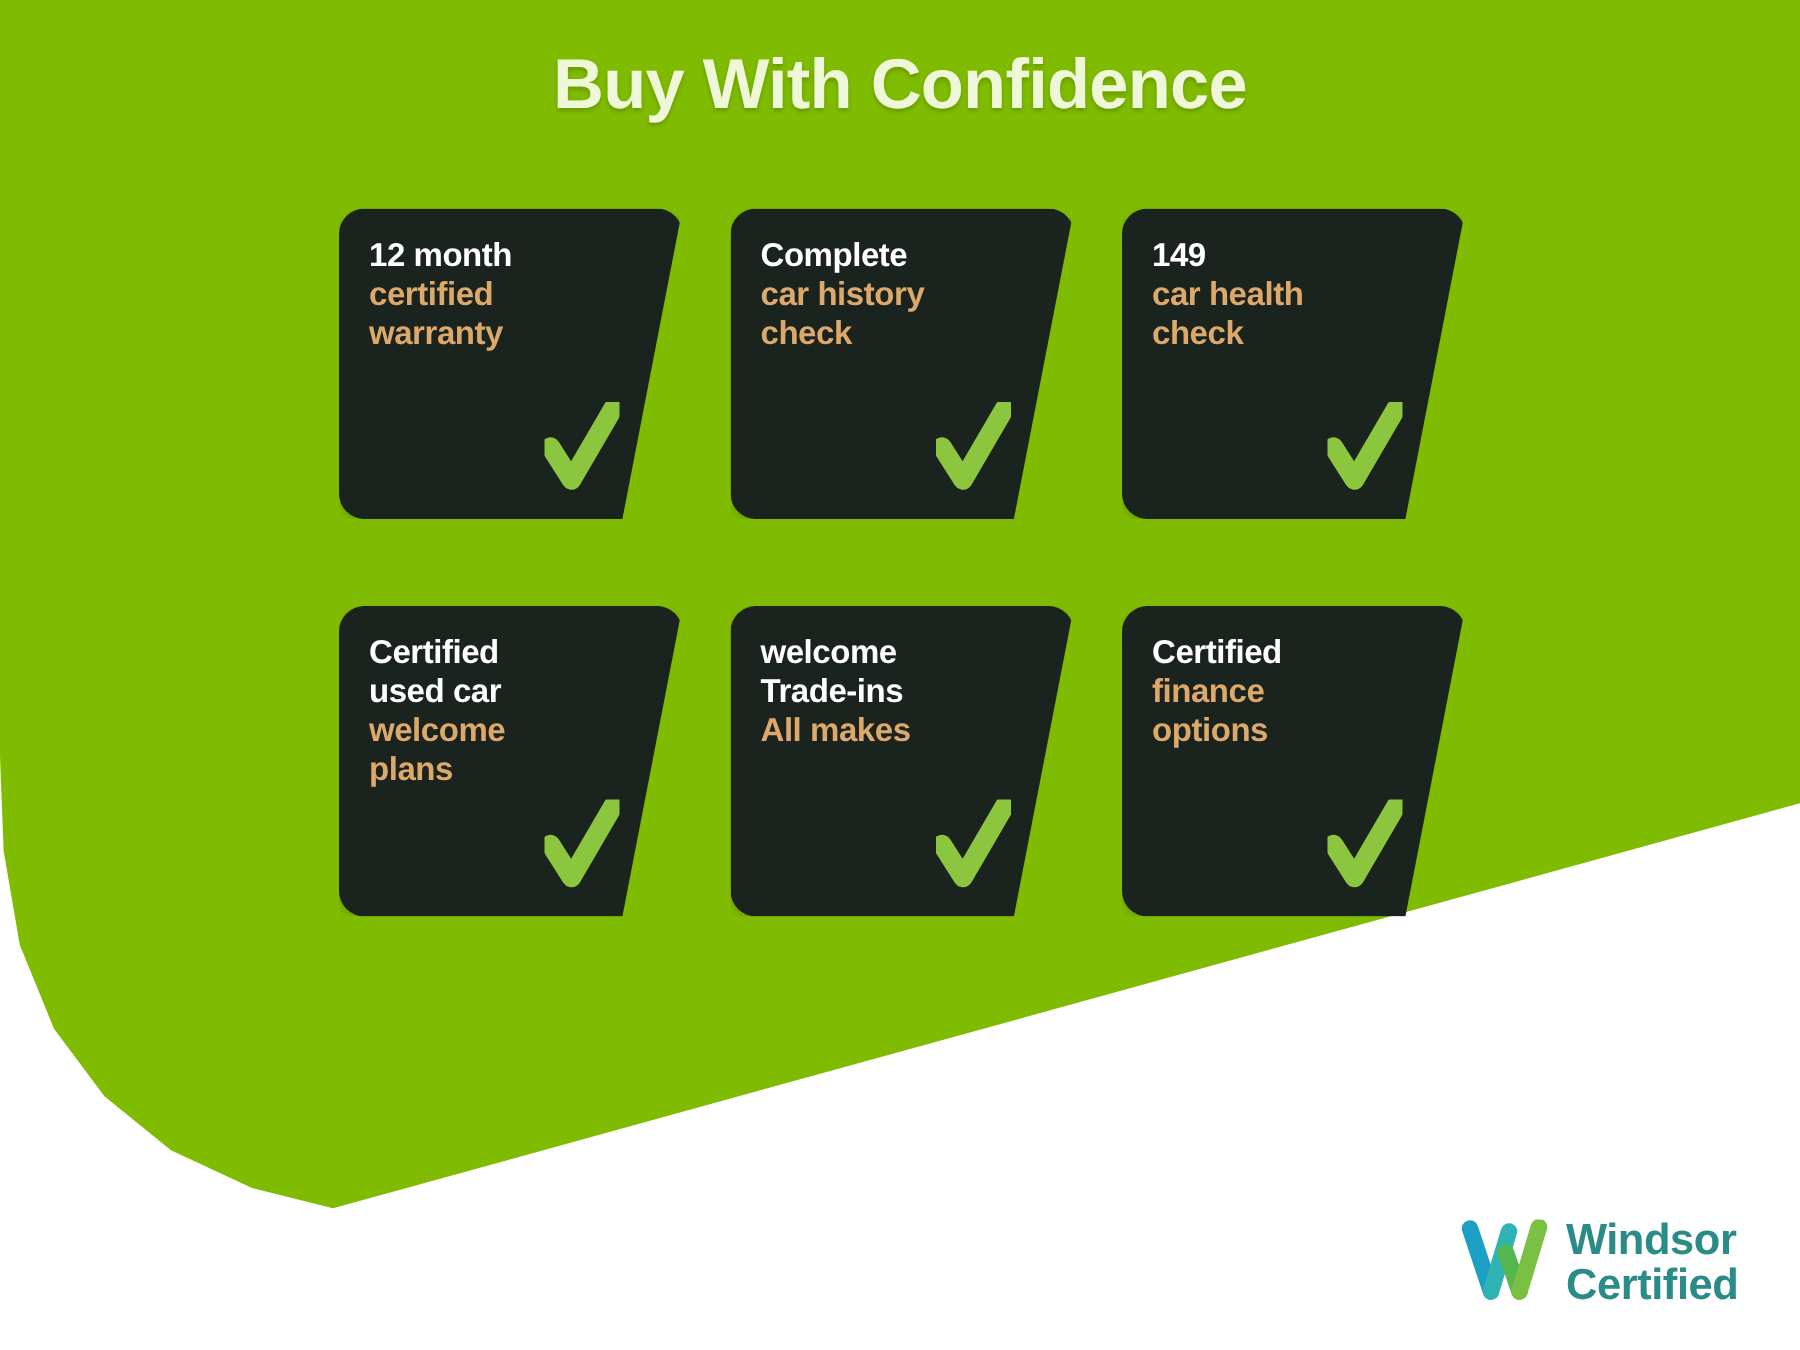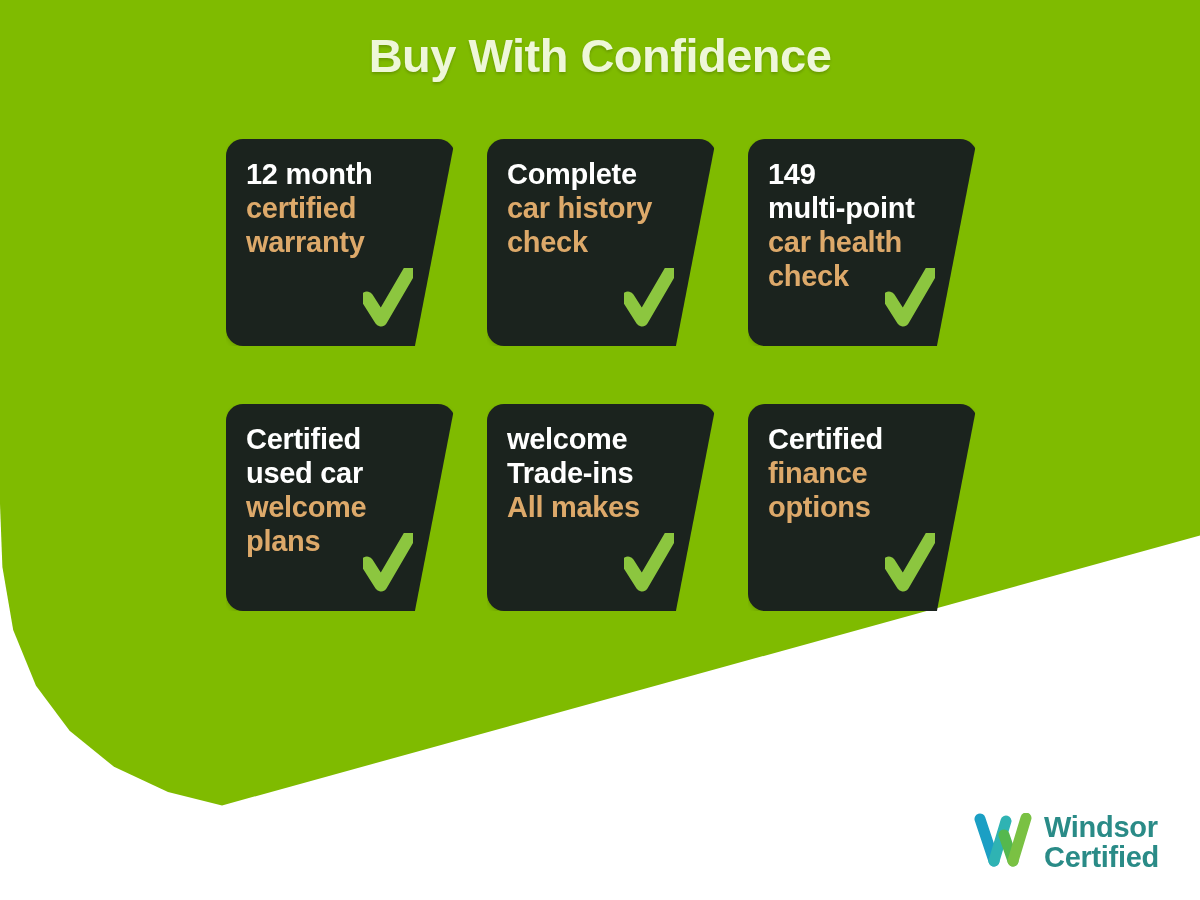--- a/index.html
+++ b/index.html
@@ -96,21 +96,21 @@
     box-shadow: 0 2px 4px rgba(0,0,0,0.14);
   }
   
 
   .card-text {
     position: absolute;
     left: 20px;
     top: 18px;
     right: 30px;
     line-height: 1.175;
-    font-size: 29px;
+    font-size: 22px;
     font-weight: bold;
     letter-spacing: -0.3px;
   }
   .line-white { color: #ffffff; display: block; }
   .line-tan   { color: #dda96a; display: block; }
 
   
   .tick {
     position: absolute;
     bottom: 16px;
@@ -178,21 +178,20 @@
           <svg viewBox="0 0 50 62">
               <path d="M4 30 L18 52 L46 4" fill="none" stroke="#8cc63f" stroke-width="13" stroke-linecap="round" stroke-linejoin="round"></path>
             </svg>
         </div>
       </div>
 
       <div class="card">
         <div class="card-bg"></div>
         <div class="card-text">
           <span class="line-white">149</span>
-          <span class="line-white">multi-point</span>
           <span class="line-tan">car health</span>
           <span class="line-tan">check</span>
         </div>
         <div class="tick">
           <svg viewBox="0 0 50 62">
               <path d="M4 30 L18 52 L46 4" fill="none" stroke="#8cc63f" stroke-width="13" stroke-linecap="round" stroke-linejoin="round"></path>
             </svg>
         </div>
       </div>
 

